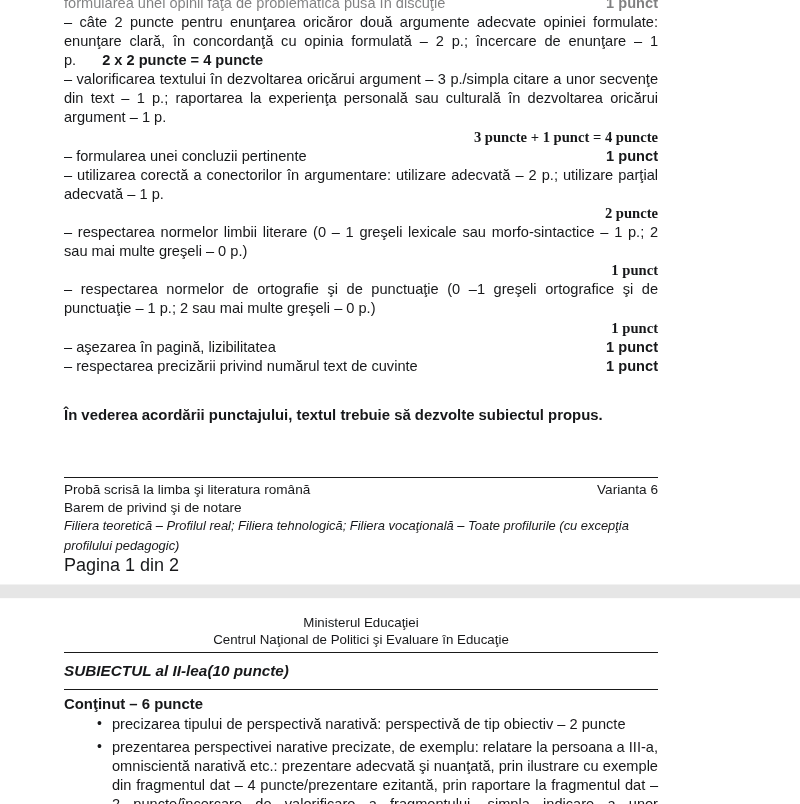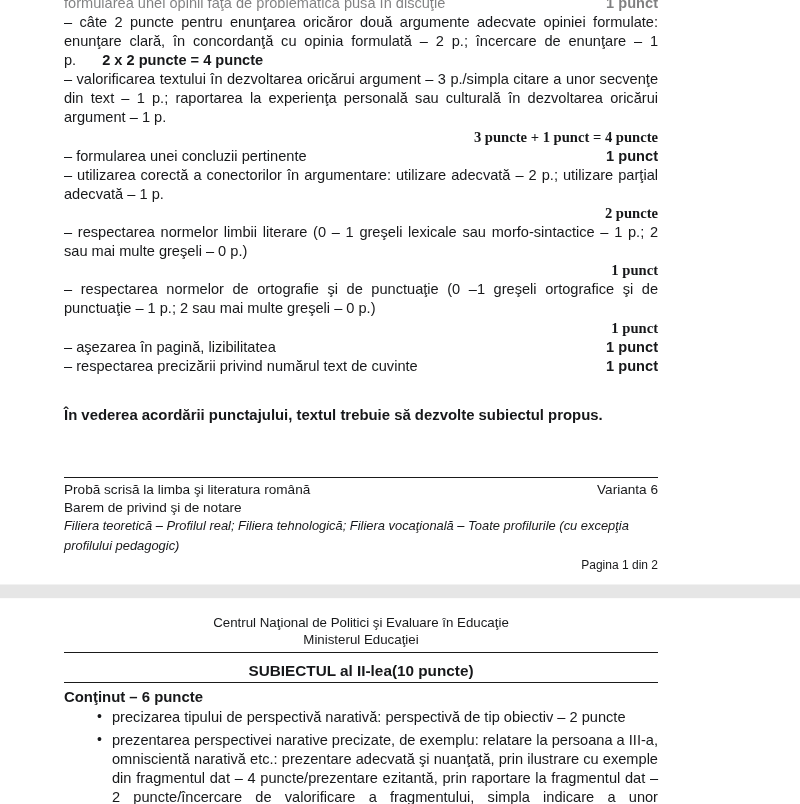--- a/index.html
+++ b/index.html
@@ -115,45 +115,46 @@
   .footer-line {
     font-size: 13.6px;
     line-height: 17.4px;
   }
   .footer-italic {
     font-style: italic;
     font-size: 12.9px;
     line-height: 20px;
   }
   .footer-center {
-    text-align: right;
-    font-size: 12px;
+    text-align: left;
+    font-size: 18px;
     line-height: 18px;
   }
 
   
   .ministry {
     text-align: center;
     font-size: 13.3px;
     line-height: 16.6px;
   }
   .hdr-rule {
     border-top: 1.4px solid #1a1a1a;
     margin-top: 4px;
   }
   .subiect-row {
     display: flex;
-    justify-content: center;
+    justify-content: flex-start;
     align-items: baseline;
     font-weight: bold;
     font-size: 15.3px;
     line-height: 20px;
     border-bottom: 1.5px solid #1a1a1a;
     padding-top: 8px;
-    padding-bottom: 1px;
+    padding-bottom: 8px;
+    font-style: italic;
   }
   .sect-head {
     font-weight: bold;
     font-size: 14.9px;
     line-height: 19.5px;
     margin-top: 5px;
   }
   .bullet {
     position: relative;
     padding-left: 48px;
@@ -236,22 +237,22 @@
   </div>
 
   <div class="gap-spacer-top"></div>
 </div>
 
 <div class="page-gap"></div>
 
 <div class="page">
   <div class="gap-spacer-bottom"></div>
 
+  <div class="ministry">Ministerul Educaţiei</div>
   <div class="ministry">Centrul Naţional de Politici şi Evaluare în Educaţie</div>
-  <div class="ministry">Ministerul Educaţiei</div>
   <div class="hdr-rule"></div>
 
   <div class="subiect-row">
     <span>SUBIECTUL al II-lea</span>
     <span>(10 puncte)</span>
   </div>
 
   <div class="sect-head">Conţinut – 6 puncte</div>
 
   <div class="bullet">

